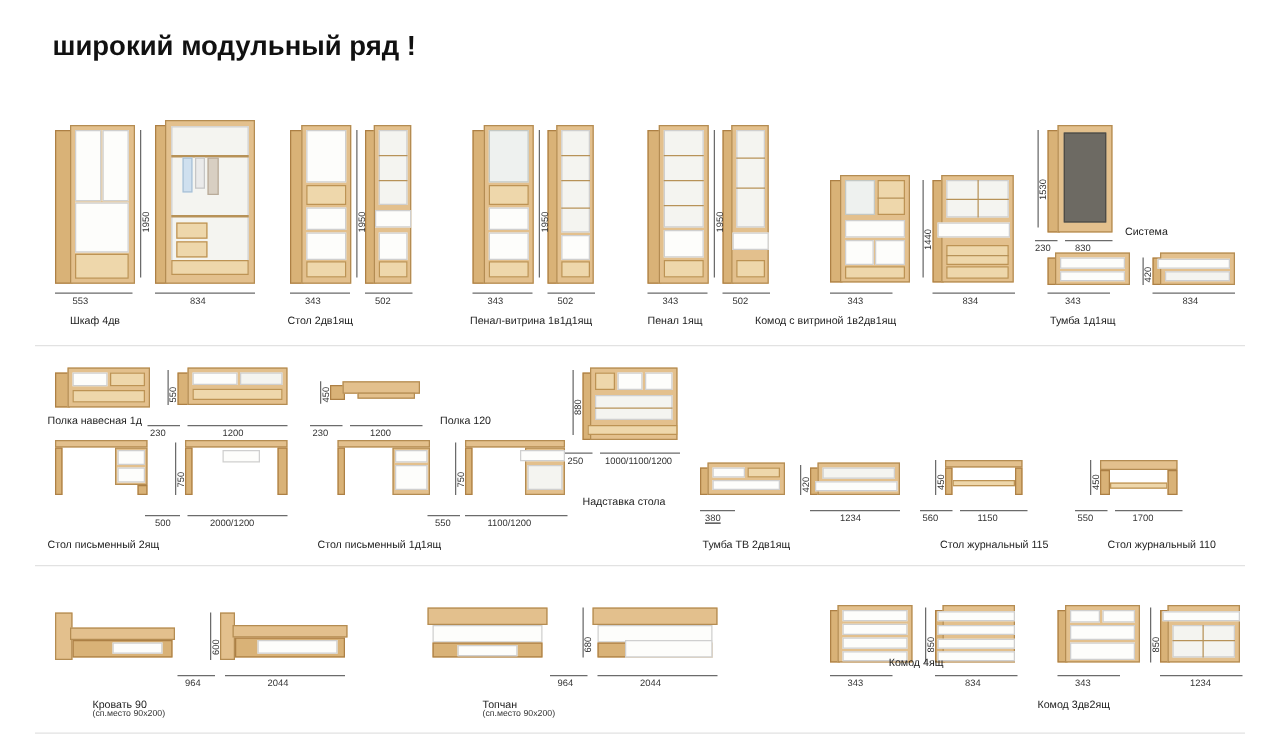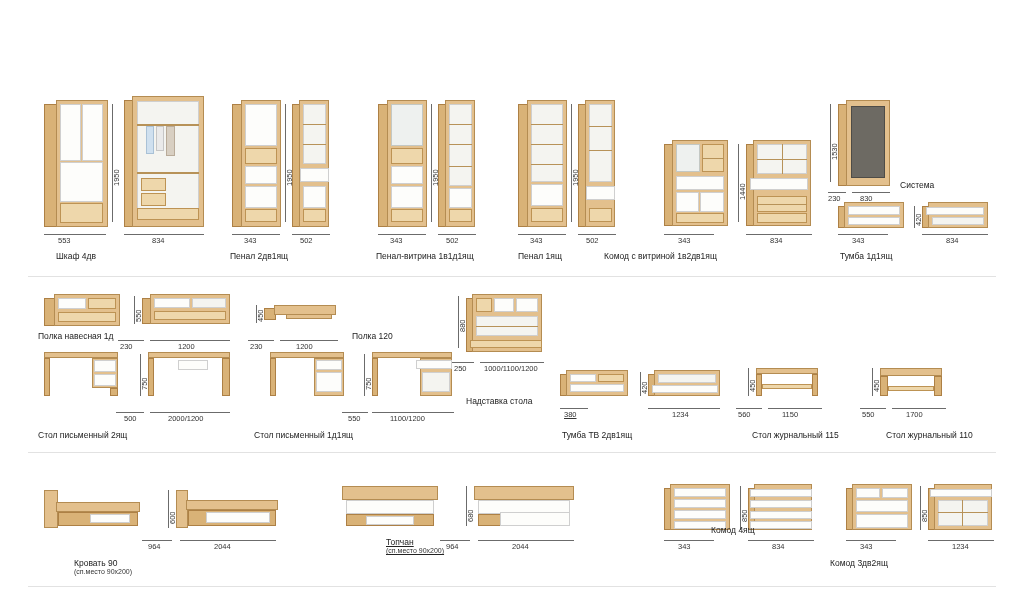--- a/index.html
+++ b/index.html
@@ -36,20 +36,21 @@
   
   .mline{position:absolute;background:#6b6b6b;height:1px;}
   .mvline{position:absolute;background:#6b6b6b;width:1px;}
 </style>
 </head>
 <body>
 
 <div class="page">
 
   <div class="title">
+    <div class="l2">широкий модульный ряд !</div>
   </div>
 
   <div class="sep" style="top:276px"></div>
   <div class="sep" style="top:452px"></div>
   <div class="sep" style="top:586px"></div>
 
   <div>
 
     <div class="fx w2" style="left:44px;top:104px;width:14px;height:123px;"></div>
     <div class="fx w1" style="left:56px;top:100px;width:52px;height:127px;"></div>
@@ -96,21 +97,21 @@
     <div class="fx wh" style="left:300px;top:168px;width:29px;height:14px;"></div>
     <div class="fx wh" style="left:303px;top:186px;width:23px;height:22px;"></div>
     <div class="fx w3" style="left:303px;top:209px;width:23px;height:13px;"></div>
 
     <div class="mvline" style="left:285px;top:104px;height:118px;"></div>
     <div class="dim vert" style="left:285px;top:186px;">1950</div>
     <div class="mline" style="left:232px;top:234px;width:48px;"></div>
     <div class="dim" style="left:244px;top:236px;">343</div>
     <div class="mline" style="left:292px;top:234px;width:38px;"></div>
     <div class="dim" style="left:300px;top:236px;">502</div>
-    <div class="cap" style="left:230px;top:251px;">Пенал 2дв1ящ</div>
+    <div class="cap" style="left:230px;top:251px;">Стол 2дв1ящ</div>
   </div>
 
   <div>
     <div class="fx w2" style="left:378px;top:104px;width:11px;height:123px;"></div>
     <div class="fx w1" style="left:387px;top:100px;width:40px;height:127px;"></div>
     <div class="fx gl" style="left:391px;top:104px;width:32px;height:42px;"></div>
     <div class="fx w3" style="left:391px;top:148px;width:32px;height:16px;"></div>
     <div class="fx wh" style="left:391px;top:166px;width:32px;height:18px;"></div>
     <div class="fx wh" style="left:391px;top:186px;width:32px;height:22px;"></div>
     <div class="fx w3" style="left:391px;top:209px;width:32px;height:13px;"></div>
@@ -399,21 +400,21 @@
     <div class="fx wh" style="left:478px;top:500px;width:92px;height:14px;"></div>
     <div class="fx w2" style="left:478px;top:514px;width:92px;height:12px;"></div>
     <div class="fx wh" style="left:500px;top:512px;width:70px;height:14px;"></div>
 
     <div class="mvline" style="left:466px;top:486px;height:40px;"></div>
     <div class="dim vert" style="left:466px;top:522px;">680</div>
     <div class="mline" style="left:440px;top:540px;width:30px;"></div>
     <div class="dim" style="left:446px;top:542px;">964</div>
     <div class="mline" style="left:478px;top:540px;width:96px;"></div>
     <div class="dim" style="left:512px;top:542px;">2044</div>
-    <div class="cap" style="left:386px;top:537px;text-decoration:underline;"><span>Топчан</span><span class="sub">(сп.место 90х200)</span></div>
+    <div class="cap" style="left:386px;top:558px;"><span>Топчан</span><span class="sub">(сп.место 90х200)</span></div>
   </div>
 
   <div>
     <div class="fx w2" style="left:664px;top:488px;width:8px;height:42px;"></div>
     <div class="fx w1" style="left:670px;top:484px;width:60px;height:46px;"></div>
     <div class="fx wh" style="left:674px;top:488px;width:52px;height:9px;"></div>
     <div class="fx wh" style="left:674px;top:499px;width:52px;height:9px;"></div>
     <div class="fx wh" style="left:674px;top:510px;width:52px;height:9px;"></div>
     <div class="fx wh" style="left:674px;top:521px;width:52px;height:8px;"></div>
 

